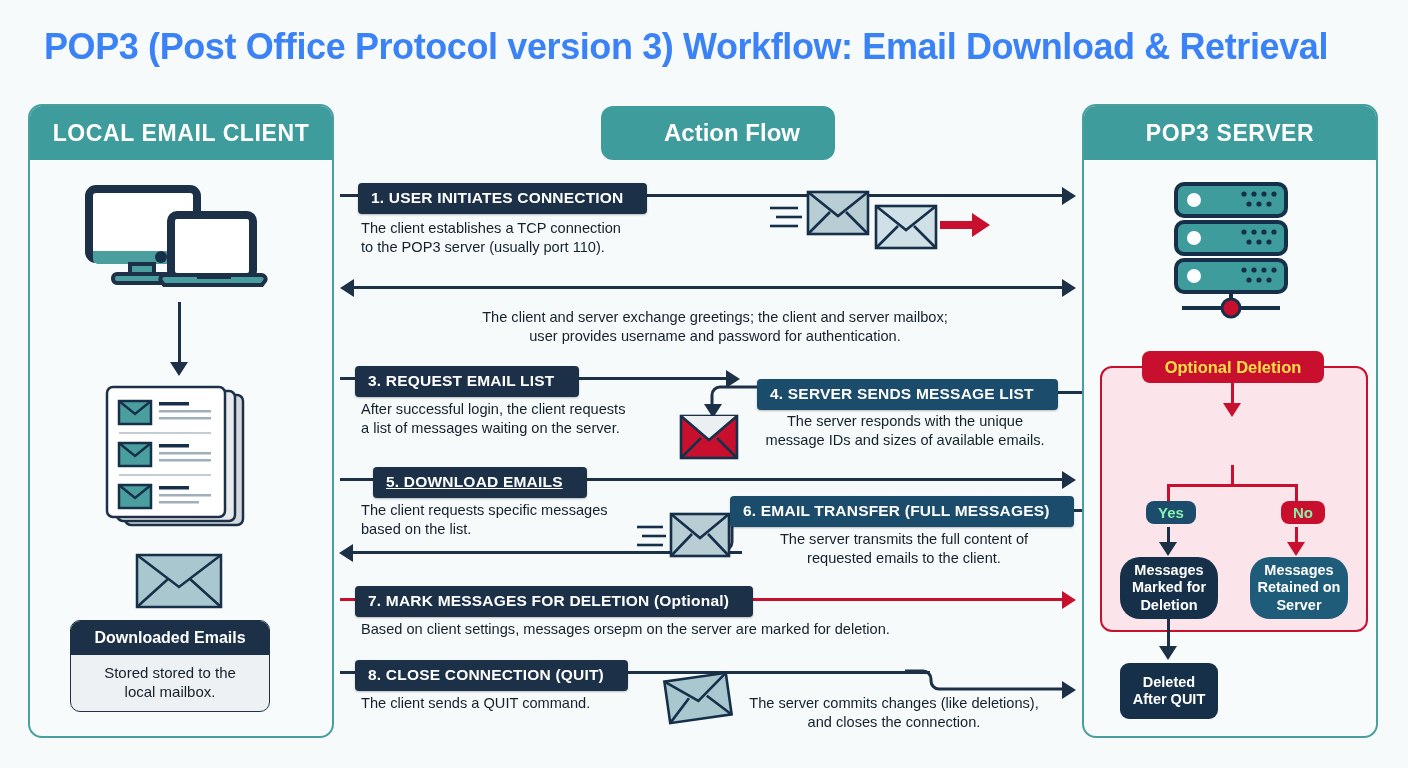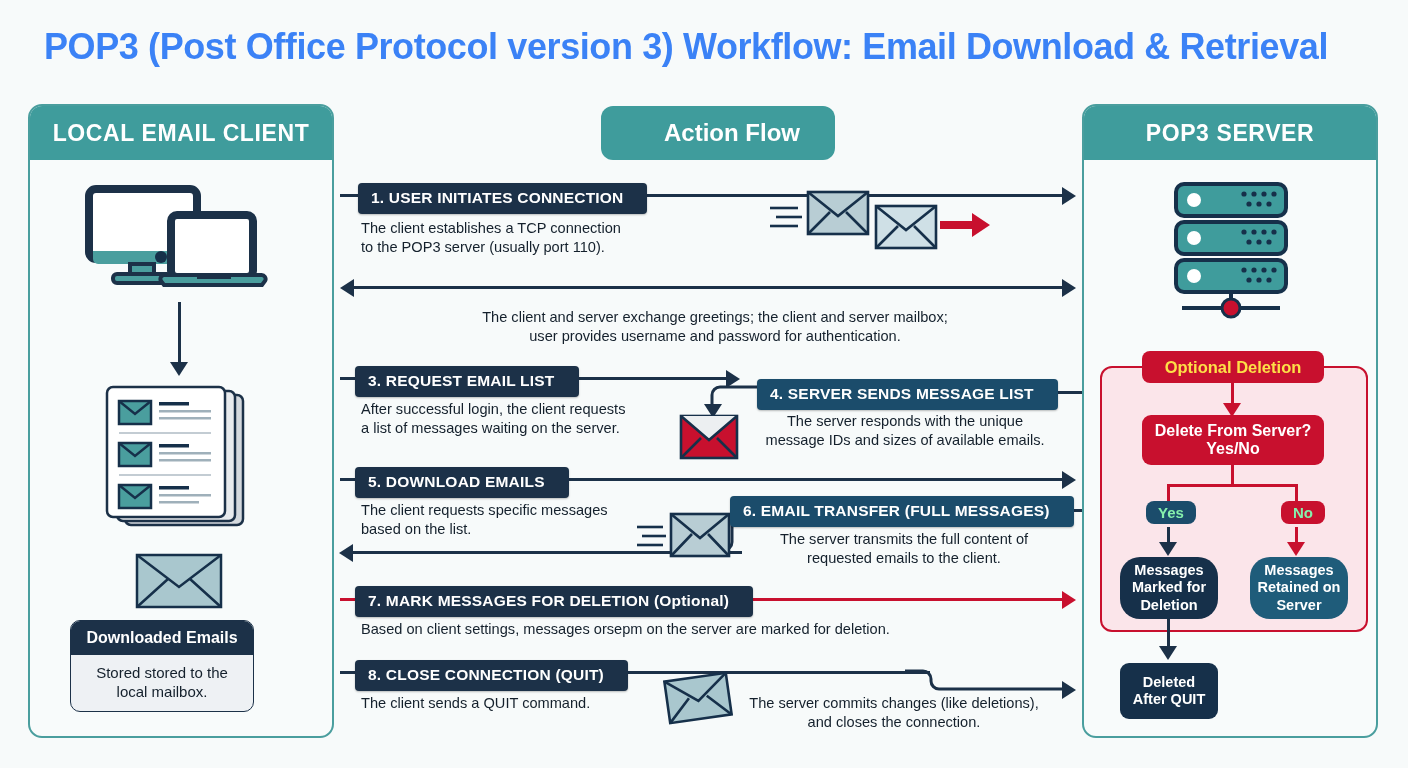--- a/index.html
+++ b/index.html
@@ -80,21 +80,21 @@
     font-size:14.6px;color:#14202c;line-height:1.32;
     white-space:pre-line;
   }
   .step-desc.center{text-align:center;}
 
   
   .devices{position:absolute;left:85px;top:185px;width:190px;height:105px;}
   .doc-stack{position:absolute;left:105px;top:385px;width:155px;height:150px;}
   .env-big{position:absolute;left:135px;top:553px;width:88px;height:56px;}
   .dl-card{
-    position:absolute;left:70px;top:620px;width:184px;height:92px;
+    position:absolute;left:70px;top:620px;width:200px;height:92px;
     border-radius:10px;overflow:hidden;border:1px solid #1c3148;
     box-sizing:border-box;background:#eef1f4;
   }
   .dl-card-head{
     height:34px;background:#1c3148;color:#fff;
     display:flex;align-items:center;justify-content:center;
     font-size:16px;font-weight:bold;
   }
   .dl-card-body{
     height:56px;display:flex;align-items:center;justify-content:center;
@@ -262,22 +262,20 @@
       <line x1="59" y1="110" x2="59" y2="124" stroke="#16304a" stroke-width="4"></line>
       <line x1="10" y1="126" x2="108" y2="126" stroke="#16304a" stroke-width="4"></line>
       <circle cx="59" cy="126" r="9" fill="#c8102e" stroke="#16304a" stroke-width="3"></circle>
     </svg>
   </div>
 
   <div class="del-zone"></div>
   <div class="opt-del">Optional Deletion</div>
   <div class="conn" style="left:1231px;top:383px;width:3px;height:22px;"></div>
   <div class="arrow-d red" style="left:1223px;top:403px;"></div>
-  <div class="dec-box">Delete From Server?
-Yes/No</div>
 
   <div class="conn" style="left:1231px;top:465px;width:3px;height:19px;"></div>
   <div class="conn" style="left:1167px;top:484px;width:131px;height:3px;"></div>
   <div class="conn" style="left:1167px;top:484px;width:3px;height:19px;"></div>
   <div class="conn" style="left:1295px;top:484px;width:3px;height:19px;"></div>
 
   <div class="yn" id="yes-badge">Yes</div>
   <div class="yn" id="no-badge">No</div>
 
   <div class="conn navy" style="left:1167px;top:527px;width:3px;height:18px;"></div>
@@ -346,21 +344,21 @@
   <div style="position:absolute;left:679px;top:414px;">
     <svg width="60" height="46" viewBox="0 0 60 46">
       <rect x="2" y="2" width="56" height="42" fill="#c8102e" stroke="#16304a" stroke-width="2.6"></rect>
       <path d="M2 2 L30 26 L58 2" fill="#eceff1" stroke="#16304a" stroke-width="2.6"></path>
       <path d="M2 44 L22 24 M58 44 L38 24" fill="none" stroke="#16304a" stroke-width="2.6"></path>
     </svg>
   </div>
 
   <div class="line" style="left:340px;top:478px;width:728px;"></div>
   <div class="arrow-r" style="left:1062px;top:471px;"></div>
-  <div class="step-pill" style="left:355px;top:467px;">5. DOWNLOAD EMAILS</div>
+  <div class="step-pill" style="left:373px;top:467px;text-decoration:underline;">5. DOWNLOAD EMAILS</div>
   <div class="step-desc" style="left:361px;top:501px;">The client requests specific messages
 based on the list.</div>
 
   <div class="line" style="left:352px;top:551px;width:390px;"></div>
   <div class="arrow-l" style="left:339px;top:544px;"></div>
   <div class="line" style="left:1040px;top:509px;width:42px;"></div>
   <div style="position:absolute;left:720px;top:500px;">
     <svg width="60" height="56" viewBox="0 0 60 56">
       <path d="M58 4 H20 a8 8 0 0 0 -8 8 v30 a8 8 0 0 1 -8 8 H0" fill="none" stroke="#1c3148" stroke-width="3"></path>
     </svg>

